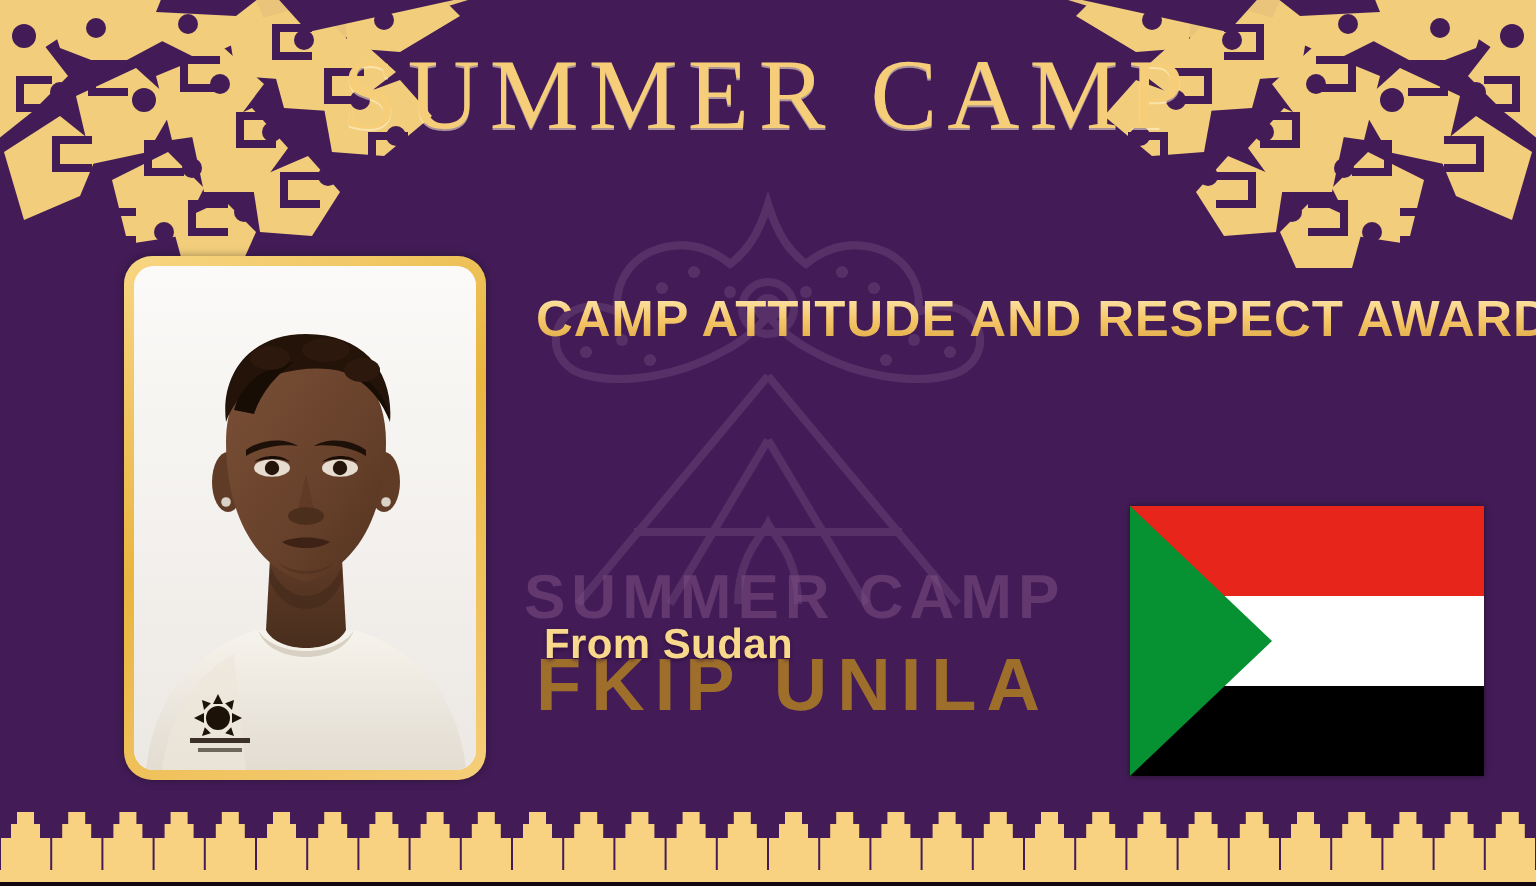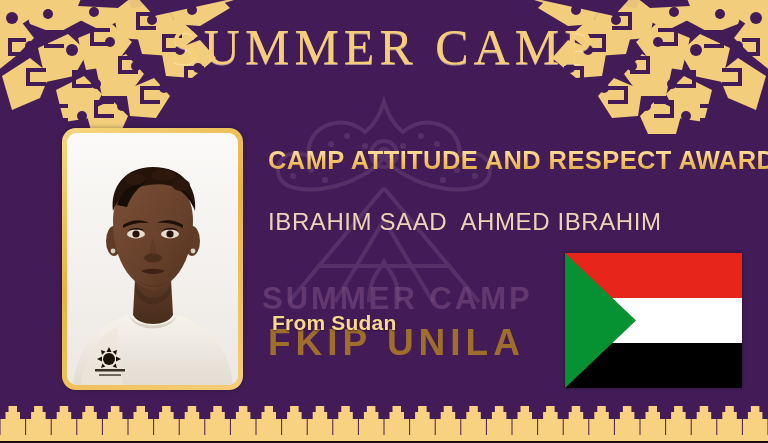--- a/index.html
+++ b/index.html
@@ -348,21 +348,20 @@
           <path d="M22 21 l-4.4 -1.4 3 -3 Z"></path>
           <path d="M6 21 l4.4 -1.4 -3 -3 Z"></path>
           <path d="M0 22 h30 v2.5 h-30 z" opacity=".85"></path>
           <path d="M4 27 h22 v2 h-22 z" opacity=".6"></path>
         </g>
       </svg>
     </div>
   </div>
 
   <div id="award-title">CAMP ATTITUDE AND RESPECT AWARD</div>
-  <div id="recipient-name">IBRAHIM SAAD  AHMED IBRAHIM</div>
   <div id="from-country">From Sudan</div>
 
   <div id="flag">
     <svg viewBox="0 0 177 135">
       <rect x="0" y="0" width="177" height="45" fill="#E8251B"></rect>
       <rect x="0" y="45" width="177" height="45" fill="#FFFFFF"></rect>
       <rect x="0" y="90" width="177" height="45" fill="#000000"></rect>
       <path d="M0 0 L71 67.5 L0 135 Z" fill="#069133"></path>
     </svg>
   </div>

